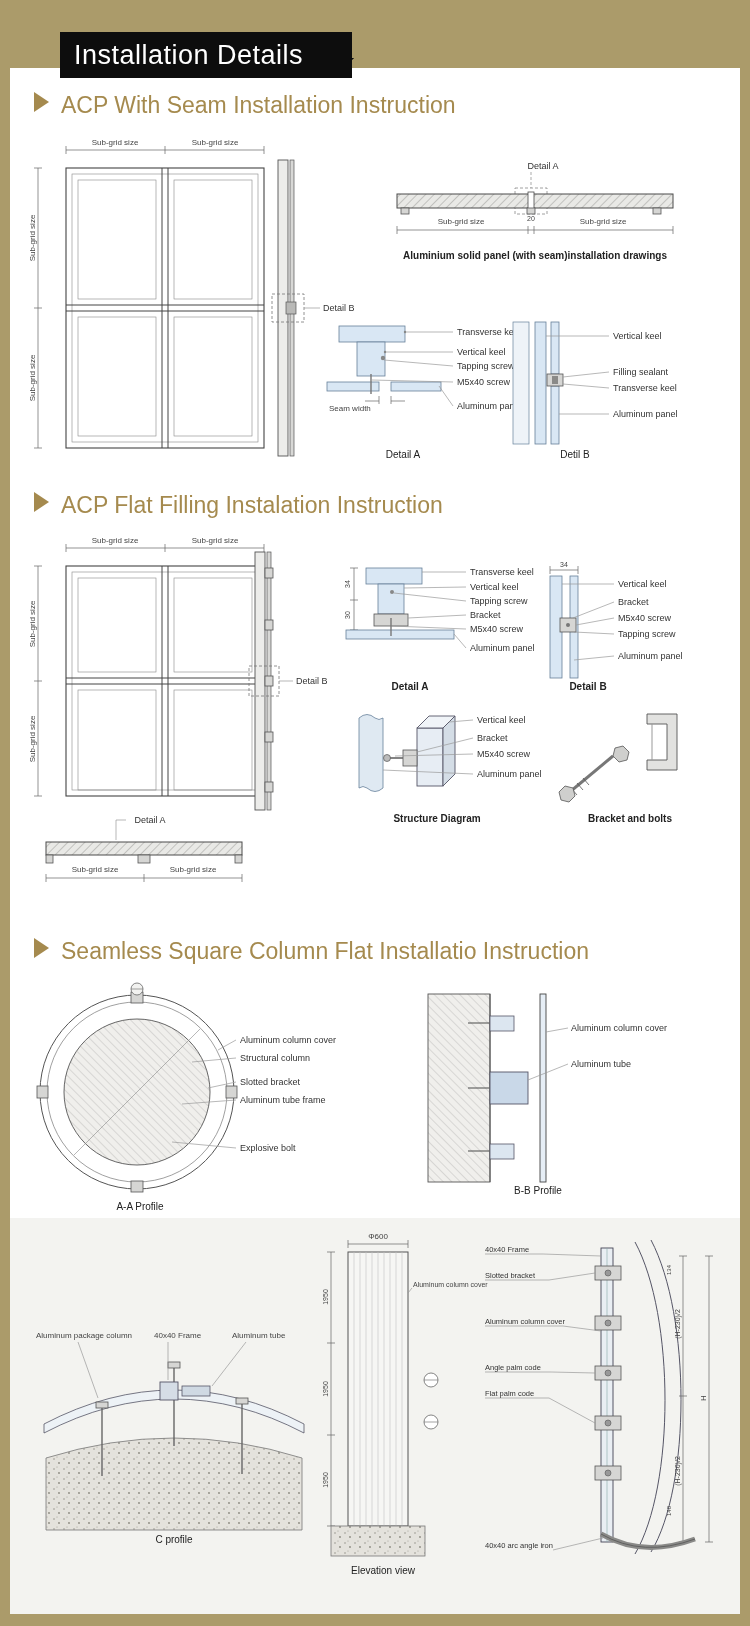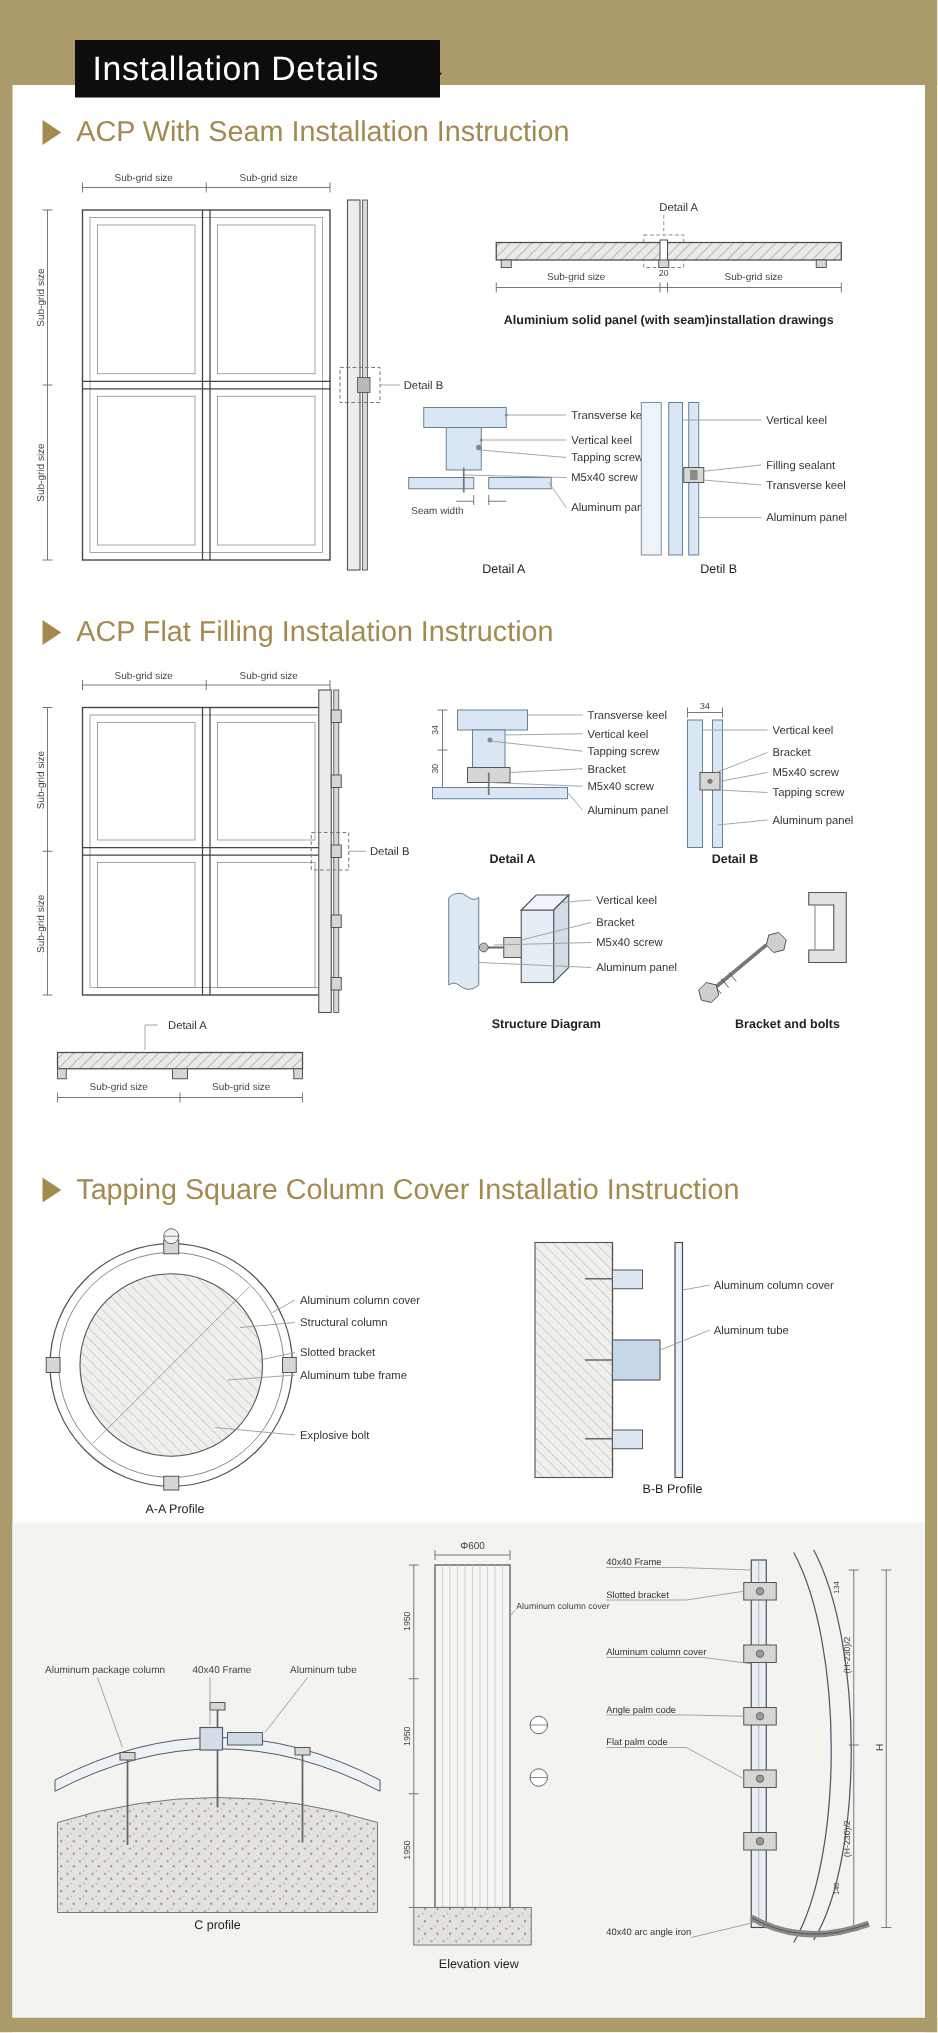--- a/index.html
+++ b/index.html
@@ -6,21 +6,21 @@
   html,body { background:#ffffff; font-family:"Liberation Sans", sans-serif; }
   #page { position:relative; width:750px; height:1626px; background:#ffffff; overflow:hidden; }
   .abs { position:absolute; }
   .tan { background:#ab9b6a; }
   .title-box { position:absolute; left:60px; top:12px; width:292px; height:46px; background:#0d0d0d;
                color:#ffffff; font-size:27px; display:flex; align-items:center; padding-left:14px; letter-spacing:.5px;margin-top:20px; }
   .trap1 { position:absolute; left:228px; top:58px; width:126px; height:17px; background:#3a3a3a;
            clip-path:polygon(12% 0,100% 0,86% 100%,0 100%); }
   .trap2 { position:absolute; left:262px; top:58px; width:92px; height:17px; background:#0d0d0d;
            clip-path:polygon(0 0,100% 0,80% 100%,14% 100%); }
-  .sec-head { position:absolute; display:flex; align-items:center; gap:12px; }
+  .sec-head { position:absolute; display:flex; gap:12px; }
   .tri { width:0; height:0; border-left:15px solid #a58a4e; border-top:10px solid transparent; border-bottom:10px solid transparent; }
   .sec-head span { font-size:23px; color:#a58a4e; white-space:nowrap; }
   .gray-panel { position:absolute; left:10px; top:1218px; width:730px; height:396px; background:#f3f3f0; }
   svg { position:absolute; overflow:visible; }
   svg text { font-family:"Liberation Sans", sans-serif; }
   .st  { font-size:9px;  fill:#333; }
   .st8 { font-size:8px;  fill:#444; }
   .st75{ font-size:7.5px;fill:#333; }
   .st7 { font-size:7px;  fill:#444; }
   .st6 { font-size:6px;  fill:#444; }
@@ -307,21 +307,21 @@
     <line class="dim" x1="8" y1="66" x2="204" y2="66"></line>
     <line class="dim" x1="8" y1="62" x2="8" y2="70"></line>
     <line class="dim" x1="106" y1="62" x2="106" y2="70"></line>
     <line class="dim" x1="204" y1="62" x2="204" y2="70"></line>
     <text class="st8" x="57" y="60" text-anchor="middle">Sub-grid size</text>
     <text class="st8" x="155" y="60" text-anchor="middle">Sub-grid size</text>
   </svg>
 
   <div class="sec-head" style="left:34px;top:938px">
     <div class="tri"></div>
-    <span>Tapping Square Column Cover Installatio Instruction</span>
+    <span>Seamless Square Column Flat Installatio Instruction</span>
   </div>
 
   <svg style="left:22px;top:980px" width="335" height="236" viewBox="0 0 335 236">
     <circle cx="115" cy="112" r="97" fill="none" stroke="#555" stroke-width="1"></circle>
     <circle cx="115" cy="112" r="90" fill="none" stroke="#777" stroke-width="0.7"></circle>
     <circle cx="115" cy="112" r="73" fill="url(#hatchB)" stroke="#555" stroke-width="0.9"></circle>
     <line x1="52" y1="175" x2="178" y2="49" stroke="#888" stroke-width="0.6"></line>
     <rect class="gray" x="109" y="12" width="12" height="11"></rect>
     <rect class="gray" x="109" y="201" width="12" height="11"></rect>
     <rect class="gray" x="15" y="106" width="11" height="12"></rect>

